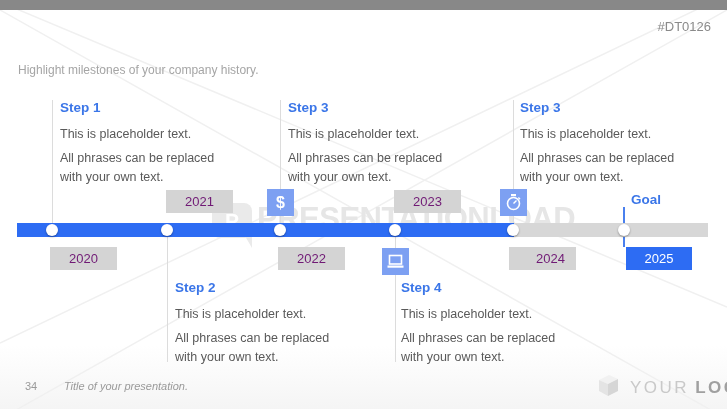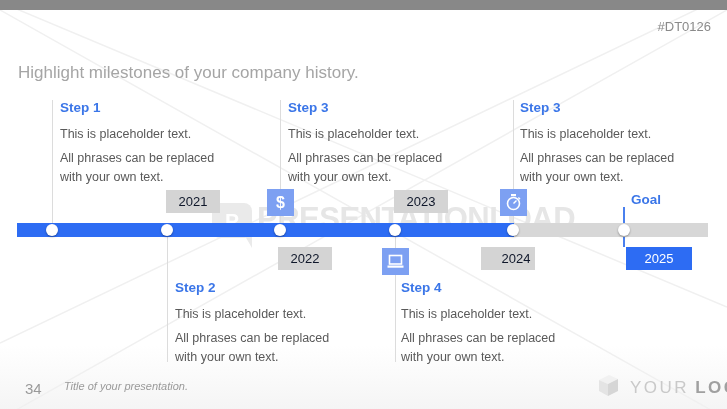--- a/index.html
+++ b/index.html
@@ -9,21 +9,21 @@
     width: 727px; height: 409px;
     margin: 10px auto;
     background: linear-gradient(180deg, #ffffff 82%, #f3f3f3 100%);
     overflow: hidden;
     font-family: "Liberation Sans", sans-serif;
   }
   .diag { position:absolute; inset:0; width:727px; height:409px; z-index:0; }
 
   .code { position:absolute; top:9px; right:16px; font-size:13px; color:#8a8a8a; z-index:5; }
   .title { position:absolute; left:18px; top:17px; font-size:26px; color:#3e3e3e; font-weight:400; z-index:5; }
-  .subtitle { position:absolute; left:18px; top:53px; font-size:17px; color:#a5a5a5; z-index:5; }
+  .subtitle { position:absolute; left:18px; top:53px; font-size:12px; color:#a5a5a5; z-index:5; }
 
   
   .wm-logo { position:absolute; left:212px; top:193px; width:40px; height:35px; background:#eaeaea;
              border-radius:8px; z-index:1; display:flex; align-items:center; justify-content:center;
              color:#ffffff; font-size:21px; font-weight:bold; }
   .wm-tail { position:absolute; left:238px; top:226px; width:0; height:0; z-index:1;
              border-left:7px solid transparent; border-right:7px solid #eaeaea; border-bottom:12px solid transparent; }
   .wm-text { position:absolute; left:257px; top:191px; font-size:31px; font-weight:bold;
              color:#e6e6e6; letter-spacing:-0.5px; z-index:1; white-space:nowrap; }
 
@@ -37,24 +37,24 @@
 
   
   .bar-blue { position:absolute; left:17px; top:213px; width:497px; height:14px; background:#2d6cf3; z-index:3; }
   .bar-gray { position:absolute; left:514px; top:213px; width:194px; height:14px; background:#d7d7d7; z-index:3; }
   .dot { position:absolute; top:214px; width:12px; height:12px; background:#ffffff; border-radius:50%;
          box-shadow:0 1px 2px rgba(0,0,0,0.35); z-index:4; }
   .dot.d1{left:46px;} .dot.d2{left:161px;} .dot.d3{left:274px;}
   .dot.d4{left:389px;} .dot.d5{left:507px;} .dot.d6{left:618px;}
 
   
-  .year { position:absolute; width:54px; height:23px; background:#d4d4d4; color:#0f172a;
+  .year { position:absolute; width:67px; height:23px; background:#d4d4d4; color:#701a75;
           font-size:13px; text-align:center; line-height:23px; z-index:3; }
   .year.above { top:180px; } .year.below { top:237px; }
-  .y2020{left:50px;} .y2021{left:166px;} .y2022{left:278px;} .y2023{left:394px;} .y2024{left:481px;padding-left:16px;}
+  .y2020{left:50px;} .y2021{left:166px;} .y2022{left:278px;} .y2023{left:394px;} .y2024{left:509px;padding-left:16px;}
   .y2025{left:626px; background:#2d6cf3; color:#ffffff; width:66px; z-index:4; }
 
   
   .iconbox { position:absolute; width:27px; height:27px; background:#7da0f2; z-index:4;
              display:flex; align-items:center; justify-content:center; color:#ffffff; }
   .ic-dollar { left:267px; top:179px; font-size:16px; font-weight:bold; }
   .ic-clock  { left:500px; top:179px; }
   .ic-laptop { left:382px; top:238px; }
 
   
@@ -63,21 +63,21 @@
   .step p { font-size:12.5px; color:#595959; line-height:19px; margin:0 0 5px 0; width:160px; }
   .step.s1 { left:60px;  top:90px; }
   .step.s3a{ left:288px; top:90px; }
   .step.s3b{ left:520px; top:90px; }
   .step.s2 { left:175px; top:270px; }
   .step.s4 { left:401px; top:270px; }
 
   .goal { position:absolute; left:631px; top:182px; font-size:13.5px; font-weight:bold; color:#3b76e8; z-index:5; }
 
   
-  .pagenum { position:absolute; left:25px; top:370px; font-size:15px; color:#9a9a9a; z-index:5; }
+  .pagenum { position:absolute; left:25px; top:370px; font-size:11px; color:#9a9a9a; z-index:5; }
   .foottitle { position:absolute; left:64px; top:370px; font-size:11px; color:#9a9a9a; z-index:5;font-style:italic; }
   .logo { position:absolute; left:596px; top:362px; z-index:5; display:flex; align-items:center; }
   .logo-text { margin-left:10px; font-size:17px; letter-spacing:2.5px; margin-top:6px; }
   .logo-text .w1 { color:#c9c9c9; margin-right:6px; }
   .logo-text .w2 { color:#a0a0a0; font-weight:bold; }
 </style>
 </head>
 <body>
 
 <div class="slide">
@@ -105,20 +105,21 @@
 
   <div class="bar-blue"></div>
   <div class="bar-gray"></div>
   <div class="dot d1"></div>
   <div class="dot d2"></div>
   <div class="dot d3"></div>
   <div class="dot d4"></div>
   <div class="dot d5"></div>
   <div class="dot d6"></div>
 
+  <div class="year below y2020">2020</div>
   <div class="year above y2021">2021</div>
   <div class="year below y2022">2022</div>
   <div class="year above y2023">2023</div>
   <div class="year below y2024">2024</div>
   <div class="year below y2025">2025</div>
 
   <div class="iconbox ic-dollar">$</div>
   <div class="iconbox ic-clock">
     <svg width="19" height="19" viewBox="0 0 19 19">
       <rect x="7" y="1" width="5" height="2.2" fill="#ffffff"></rect>

